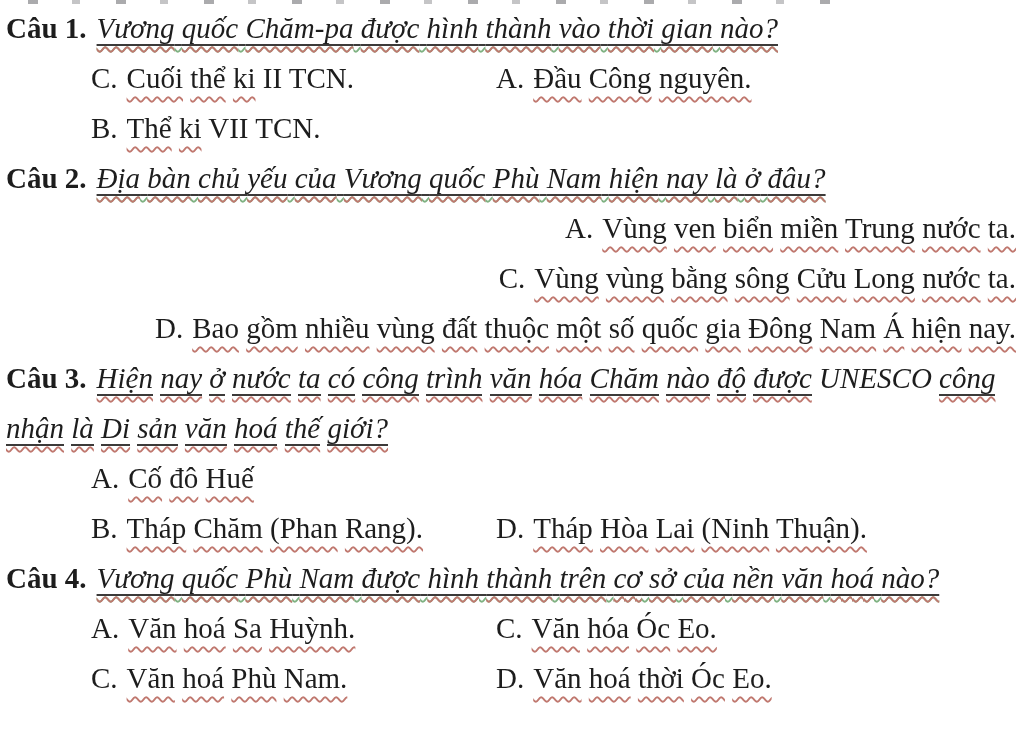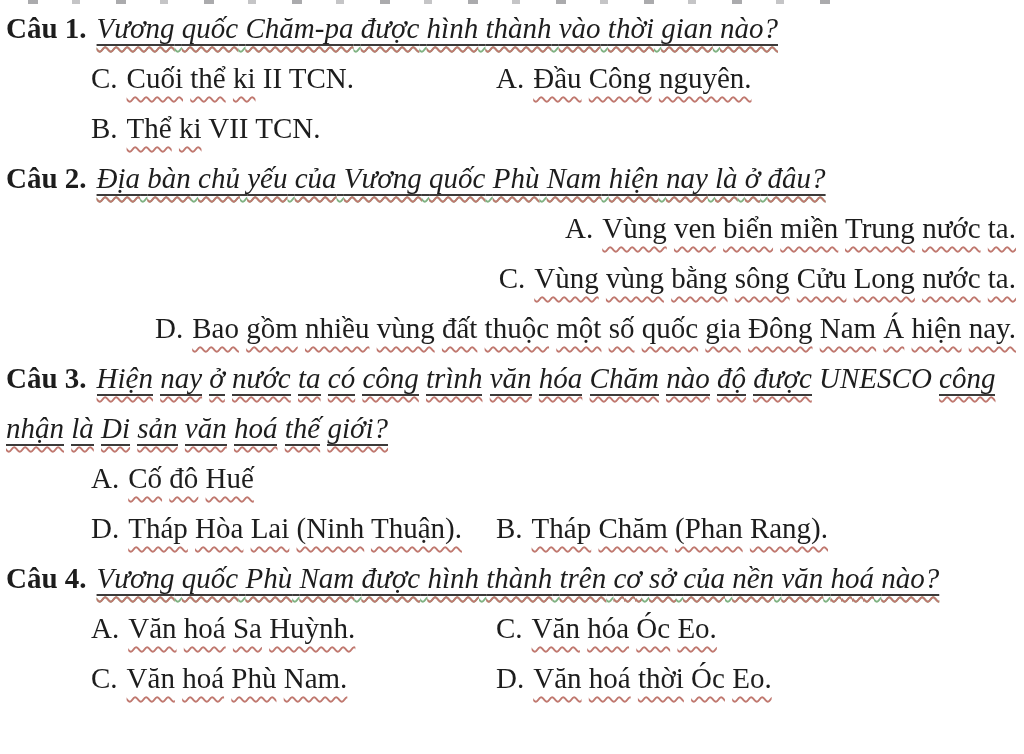--- a/index.html
+++ b/index.html
@@ -78,22 +78,22 @@
     <div class="optline opt"><span class="optlabel">C.</span><span><span class="sq">Vùng</span> <span class="sq">vùng</span> <span class="sq">bằng</span> <span class="sq">sông</span> <span class="sq">Cửu</span> <span class="sq">Long</span> <span class="sq">nước</span> <span class="sq">ta.</span></span></div>
     <div class="optline opt"><span class="optlabel">D.</span><span><span class="sq">Bao</span> <span class="sq">gồm</span> <span class="sq">nhiều</span> <span class="sq">vùng</span> <span class="sq">đất</span> <span class="sq">thuộc</span> <span class="sq">một</span> <span class="sq">số</span> <span class="sq">quốc</span> <span class="sq">gia</span> <span class="sq">Đông</span> <span class="sq">Nam</span> <span class="sq">Á</span> <span class="sq">hiện</span> <span class="sq">nay.</span></span></div>
   </section>
 
   <section>
     <div class="qtitle broken"><span class="qnum">Câu 3.</span><span><span class="sq">Hiện</span> <span class="sq">nay</span> <span class="sq">ở</span> <span class="sq">nước</span> <span class="sq">ta</span> <span class="sq">có</span> <span class="sq">công</span> <span class="sq">trình</span> <span class="sq">văn</span> <span class="sq">hóa</span> <span class="sq">Chăm</span> <span class="sq">nào</span> <span class="sq">độ</span> <span class="sq">được</span> <span>UNESCO</span> <span class="sq">công</span> <span class="sq">nhận</span> <span class="sq">là</span> <span class="sq">Di</span> <span class="sq">sản</span> <span class="sq">văn</span> <span class="sq">hoá</span> <span class="sq">thế</span> <span class="sq">giới?</span></span></div>
     <div class="optrow">
       <div class="opt"><span class="optlabel">A.</span><span><span class="sq">Cố</span> <span class="sq">đô</span> <span class="sq">Huế</span></span></div>
     </div>
     <div class="optrow">
+      <div class="opt"><span class="optlabel">B.</span><span><span class="sq">Tháp</span> <span class="sq">Chăm</span> <span class="sq">(Phan</span> <span class="sq">Rang).</span></span></div>
       <div class="opt"><span class="optlabel">D.</span><span><span class="sq">Tháp</span> <span class="sq">Hòa</span> <span class="sq">Lai</span> <span class="sq">(Ninh</span> <span class="sq">Thuận).</span></span></div>
-      <div class="opt"><span class="optlabel">B.</span><span><span class="sq">Tháp</span> <span class="sq">Chăm</span> <span class="sq">(Phan</span> <span class="sq">Rang).</span></span></div>
     </div>
   </section>
 
   <section>
     <div class="qtitle"><span class="qnum">Câu 4.</span><span class="u-solid"><span class="u-green"><span class="sq">Vương</span> <span class="sq">quốc</span> <span class="sq">Phù</span> <span class="sq">Nam</span> <span class="sq">được</span> <span class="sq">hình</span> <span class="sq">thành</span> <span class="sq">trên</span> <span class="sq">cơ</span> <span class="sq">sở</span> <span class="sq">của</span> <span class="sq">nền</span> <span class="sq">văn</span> <span class="sq">hoá</span> <span class="sq">nào?</span></span></span></div>
     <div class="optrow">
       <div class="opt"><span class="optlabel">A.</span><span><span class="sq">Văn</span> <span class="sq">hoá</span> <span class="sq">Sa</span> <span class="sq">Huỳnh.</span></span></div>
       <div class="opt"><span class="optlabel">C.</span><span><span class="sq">Văn</span> <span class="sq">hóa</span> <span class="sq">Óc</span> <span class="sq">Eo.</span></span></div>
     </div>
     <div class="optrow">

